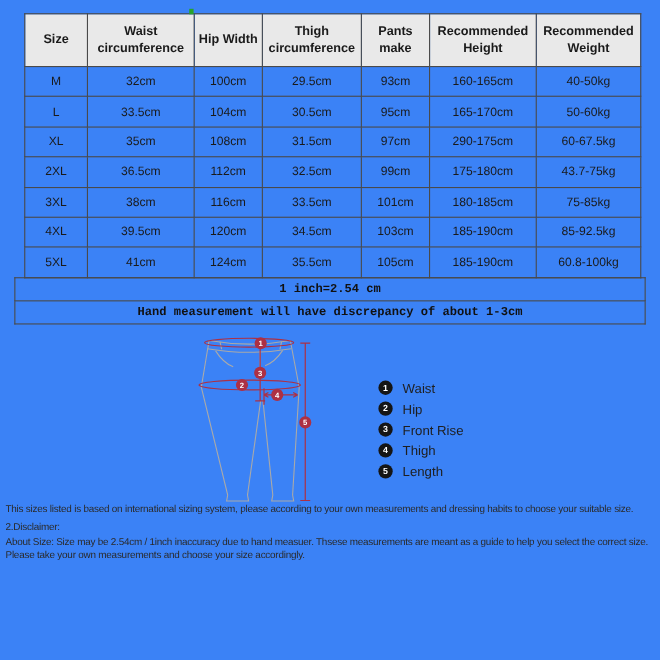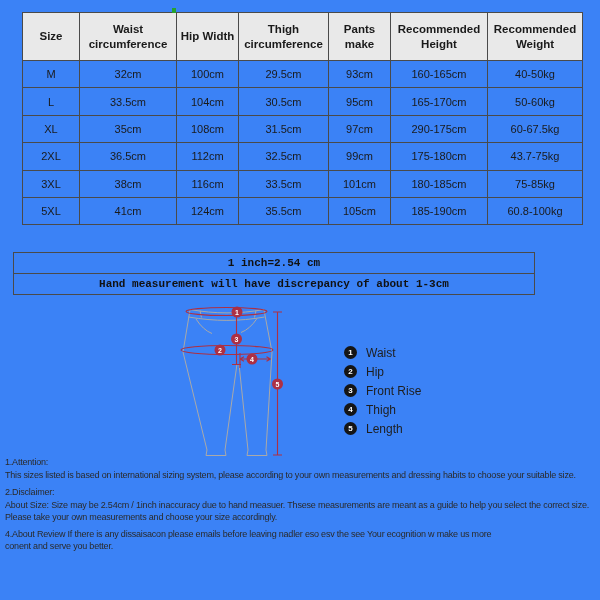--- a/index.html
+++ b/index.html
@@ -8,21 +8,21 @@
 
   
   .size-table{position:absolute;left:22px;top:12px;width:560px;border-collapse:collapse;
               table-layout:fixed;}
   .size-table th,.size-table td{border:1px solid #4a4a4a;text-align:center;vertical-align:middle;
               padding:0;color:#1a1a1a;overflow:hidden;}
   .size-table th{height:47px;background:#e9e9e9;font-size:11.5px;font-weight:bold;line-height:1.25;}
   .size-table td{height:26.4px;font-size:11px;font-weight:normal;}
 
   
-  .note-table{position:absolute;left:13px;top:252px;width:522px;border-collapse:collapse;}
+  .note-table{position:absolute;left:13px;top:252px;width:574px;border-collapse:collapse;}
   .note-table td{border:1px solid #4a4a4a;height:18px;text-align:center;
               font-family:"Liberation Mono","DejaVu Sans Mono",monospace;
               font-weight:bold;font-size:11px;color:#111;}
 
   
   .green-tick{position:absolute;left:172px;top:8px;width:4px;height:5px;background:#27a22e;}
 
   
   .pants-svg{position:absolute;left:160px;top:298px;width:145px;height:165px;}
 
@@ -108,20 +108,29 @@
         <tr>
           <td>3XL</td>
           <td>38cm</td>
           <td>116cm</td>
           <td>33.5cm</td>
           <td>101cm</td>
           <td>180-185cm</td>
           <td>75-85kg</td>
         </tr>
         <tr>
+          <td>4XL</td>
+          <td>39.5cm</td>
+          <td>120cm</td>
+          <td>34.5cm</td>
+          <td>103cm</td>
+          <td>185-190cm</td>
+          <td>85-92.5kg</td>
+        </tr>
+        <tr>
           <td>5XL</td>
           <td>41cm</td>
           <td>124cm</td>
           <td>35.5cm</td>
           <td>105cm</td>
           <td>185-190cm</td>
           <td>60.8-100kg</td>
         </tr>
       </tbody>
   </table>
@@ -197,27 +206,22 @@
         <span class="legend-label">Thigh</span>
       </div>
       <div class="legend-item">
         <span class="legend-dot">5</span>
         <span class="legend-label">Length</span>
       </div>
     </div>
 
   <div class="sections">
       <div class="section">
-        <div class="section-title">1.Attention:</div>
         <div class="section-body">This sizes listed is based on international sizing system, please according to your own measurements and dressing habits to choose your suitable size.</div>
       </div>
       <div class="section">
         <div class="section-title">2.Disclaimer:</div>
         <div class="section-body">About Size: Size may be 2.54cm / 1inch inaccuracy due to hand measuer. Thsese measurements are meant as a guide to help you select the correct size.
 Please take your own measurements and choose your size accordingly.</div>
       </div>
-      <div class="section">
-        <div class="section-body">4.About Review If there is any dissaisacon please emails before leaving nadler eso esv the see Your ecognition w make us more
-conent and serve you better.</div>
-      </div>
     </div>
 
 </div>
 
 </body></html>

